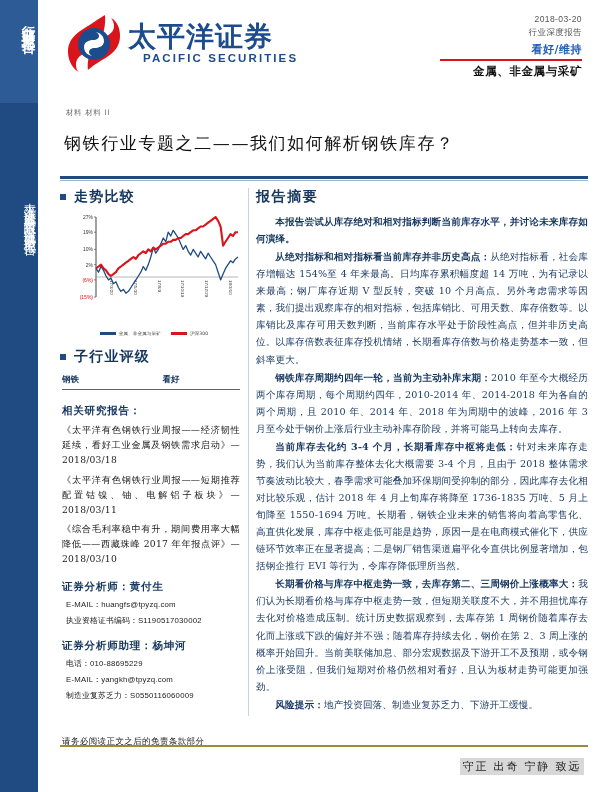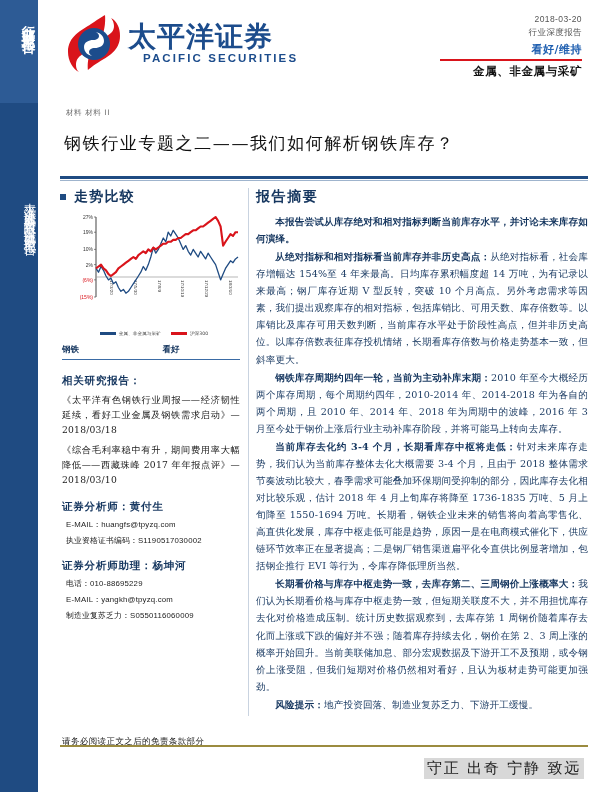--- a/index.html
+++ b/index.html
@@ -324,21 +324,21 @@
     position: absolute;
     left: 24px; top: 736px;
     font-size: 8.5px;
     color: #222;
     letter-spacing: 0.4px;
     font-family: "DejaVu Serif", serif;
   }
   .foot-right {
     position: absolute;
     right: 28px; top: 758px;
-    font-size: 15px;
+    font-size: 11px;
     color: #222;
     letter-spacing: 1.8px;
     background: #d8d8d8;
     padding: 1px 3px;
     font-family: "DejaVu Serif", serif;
   }
 </style>
 </head>
 <body>
 
@@ -433,32 +433,37 @@
       <div class="lg-item">
         <span class="lg-line" style="background:#1f4b82"></span>
         <span class="lg-label">金属、非金属与采矿</span>
       </div>
       <div class="lg-item">
         <span class="lg-line" style="background:#d9141b"></span>
         <span class="lg-label">沪深300</span>
       </div>
     </div>
 
+    <div class="blk-head" style="margin-top:12px">
+      <span class="blk-sq"></span>
+      <span class="blk-title">子行业评级</span>
+    </div>
 
     <table class="rate-tbl">
       <tbody>
           <tr>
         <td>钢铁</td>
         <td class="r">看好</td>
       </tr>
     </tbody>
       </table>
 
     <div class="rel-head">相关研究报告：</div>
     <div class="rel-item">《太平洋有色钢铁行业周报——经济韧性延续，看好工业金属及钢铁需求启动》—2018/03/18</div>
+    <div class="rel-item">《太平洋有色钢铁行业周报——短期推荐配置钴镍、铀、电解铝子板块》—2018/03/11</div>
     <div class="rel-item">《综合毛利率稳中有升，期间费用率大幅降低——西藏珠峰 2017 年年报点评》—2018/03/10</div>
 
     <div class="ana-head">证券分析师：黄付生</div>
     <div class="ana-line">E-MAIL：huangfs@tpyzq.com</div>
     <div class="ana-line">执业资格证书编码：S1190517030002</div>
 
     <div class="ana-head">证券分析师助理：杨坤河</div>
     <div class="ana-line">电话：010-88695229</div>
     <div class="ana-line">E-MAIL：yangkh@tpyzq.com</div>
     <div class="ana-line">制造业复苏乏力：S0550116060009</div>

